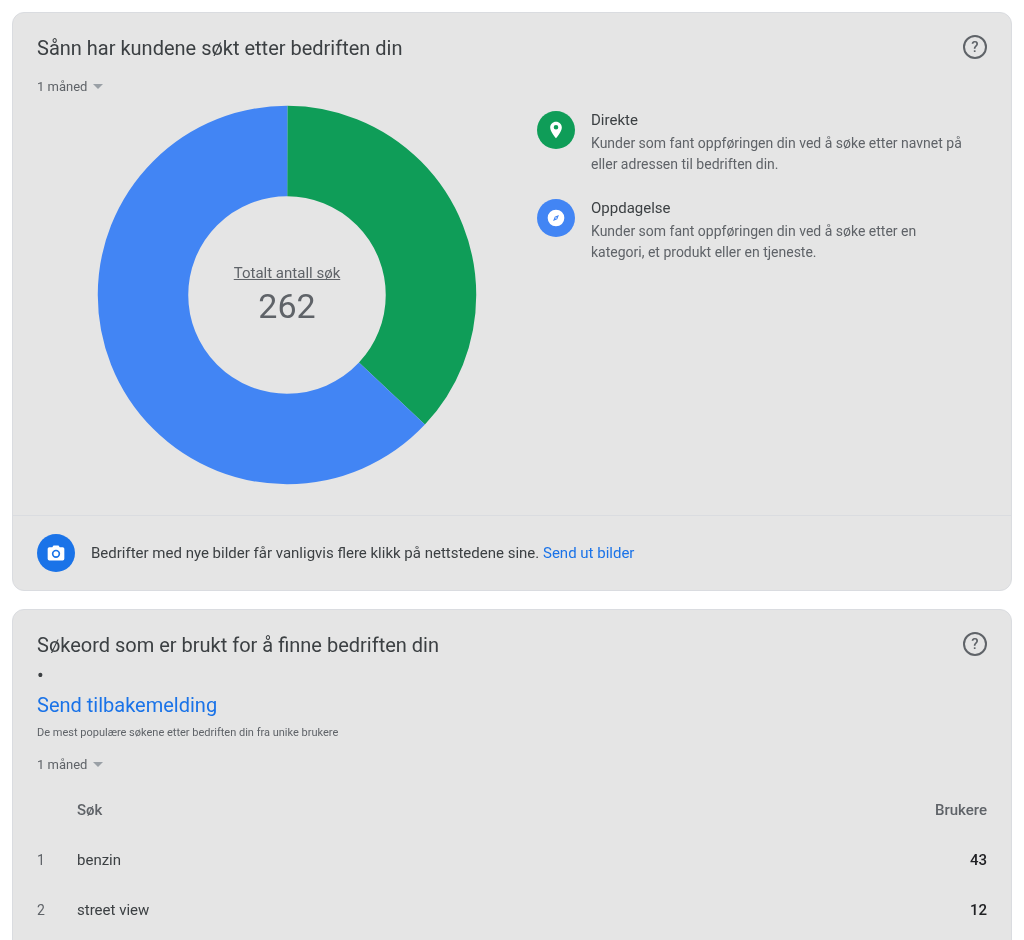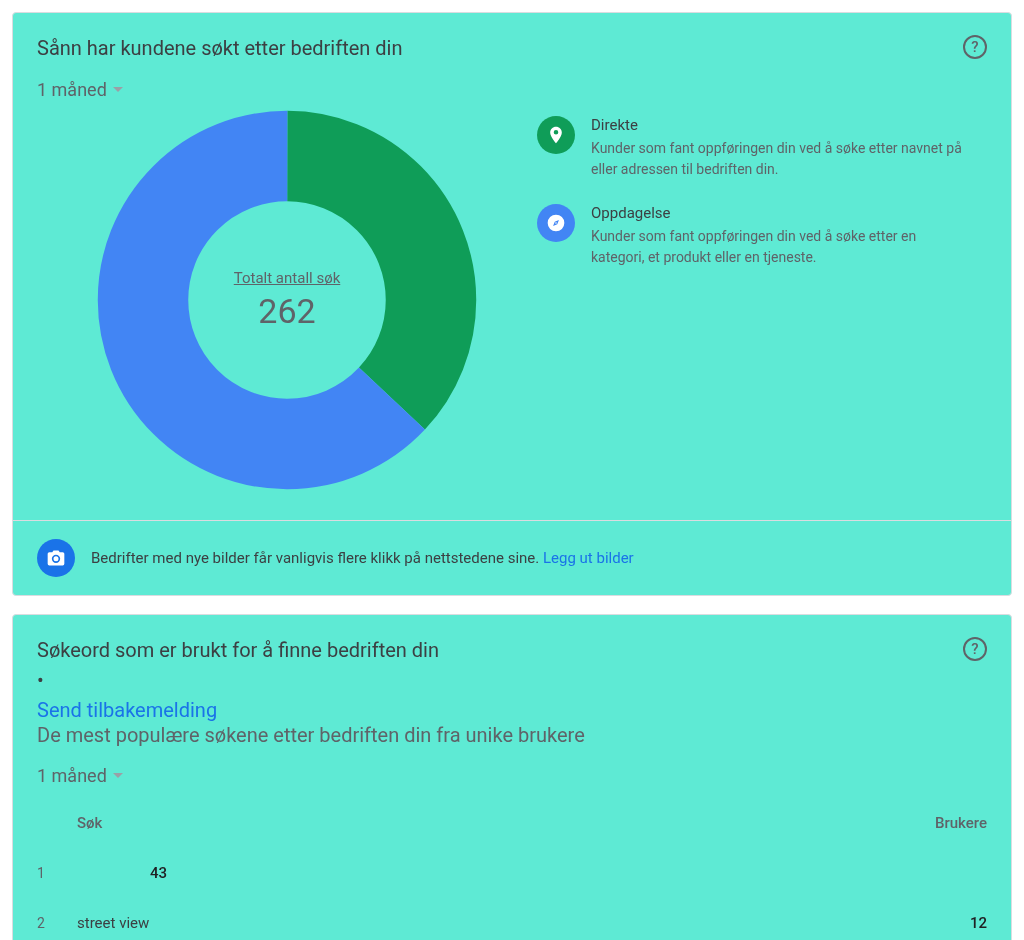--- a/index.html
+++ b/index.html
@@ -6,60 +6,60 @@
   body {
     margin: 0;
     padding: 12px;
     font-family: Roboto, Arial, sans-serif;
     background: #fff;
     color: #3c4043;
     width: 1024px;
   }
   .card {
     border: 1px solid #dadce0;
-    border-radius: 4px;
+    border-radius: 12px;
     margin-bottom: 18px;
-    background: #5eead4;
+    background: #e5e5e5;
   }
   .card-header {
     display: flex;
     justify-content: space-between;
     align-items: flex-start;
     padding: 22px 24px 0 24px;
   }
   .card-title {
     font-size: 20px;
     font-weight: 400;
     color: #3c4043;
     margin: 0;
     line-height: 1.3;
   }
   .card-sub {
-    font-size: 20px;
-    color: #5f6368;
-    margin: 0 0 0 0;
+    font-size: 11px;
+    color: #5f6368;
+    margin: 8px 0 0 0;
   }
   .help-icon {
     width: 24px;
     height: 24px;
     border: 2px solid #5f6368;
     border-radius: 50%;
     display: flex;
     align-items: center;
     justify-content: center;
     color: #5f6368;
     font-size: 15px;
     font-weight: 500;
     cursor: pointer;
     flex-shrink: 0;
   }
   .period-selector {
     display: inline-flex;
     align-items: center;
-    font-size: 18px;
+    font-size: 13px;
     color: #5f6368;
     padding: 18px 24px 0 24px;
     cursor: pointer;
     gap: 6px;
   }
   .caret-down {
     width: 0; height: 0;
     border-left: 5px solid transparent;
     border-right: 5px solid transparent;
     border-top: 5px solid #9aa0a6;
@@ -218,21 +218,21 @@
 
   <div class="card-footer">
     <div class="camera-badge">
       <svg viewBox="0 0 24 24">
           <path d="M9 3 7.5 5H4a2 2 0 0 0-2 2v12a2 2 0 0 0 2 2h16a2 2 0 0 0 2-2V7a2 2 0 0 0-2-2h-3.5L15 3H9zm3 5a5 5 0 1 1 0 10 5 5 0 0 1 0-10zm0 2a3 3 0 1 0 0 6 3 3 0 0 0 0-6z"></path>
         </svg>
     </div>
     <div>
       <span>Bedrifter med nye bilder får vanligvis flere klikk på nettstedene sine.</span>
       <span> </span>
-      <span class="link">Legg ut bilder</span>
+      <span class="link">Send ut bilder</span>
     </div>
   </div>
 </div>
 
 <div class="card">
   <div class="card-header">
     <div>
       <div class="title-row-inline">
         <span class="card-title">Søkeord som er brukt for å finne bedriften din</span>
         <span class="card-title dot-sep"> • </span>
@@ -248,20 +248,21 @@
   </div>
 
   <div class="table">
     <div class="table-head">
       <div class="col-idx"></div>
       <div class="col-term">Søk</div>
       <div class="col-users">Brukere</div>
     </div>
     <div class="table-row">
       <div class="col-idx">1</div>
+      <div class="col-term">benzin</div>
       <div class="col-users">43</div>
     </div>
     <div class="table-row">
       <div class="col-idx">2</div>
       <div class="col-term">street view</div>
       <div class="col-users">12</div>
     </div>
   </div>
 </div>
 

